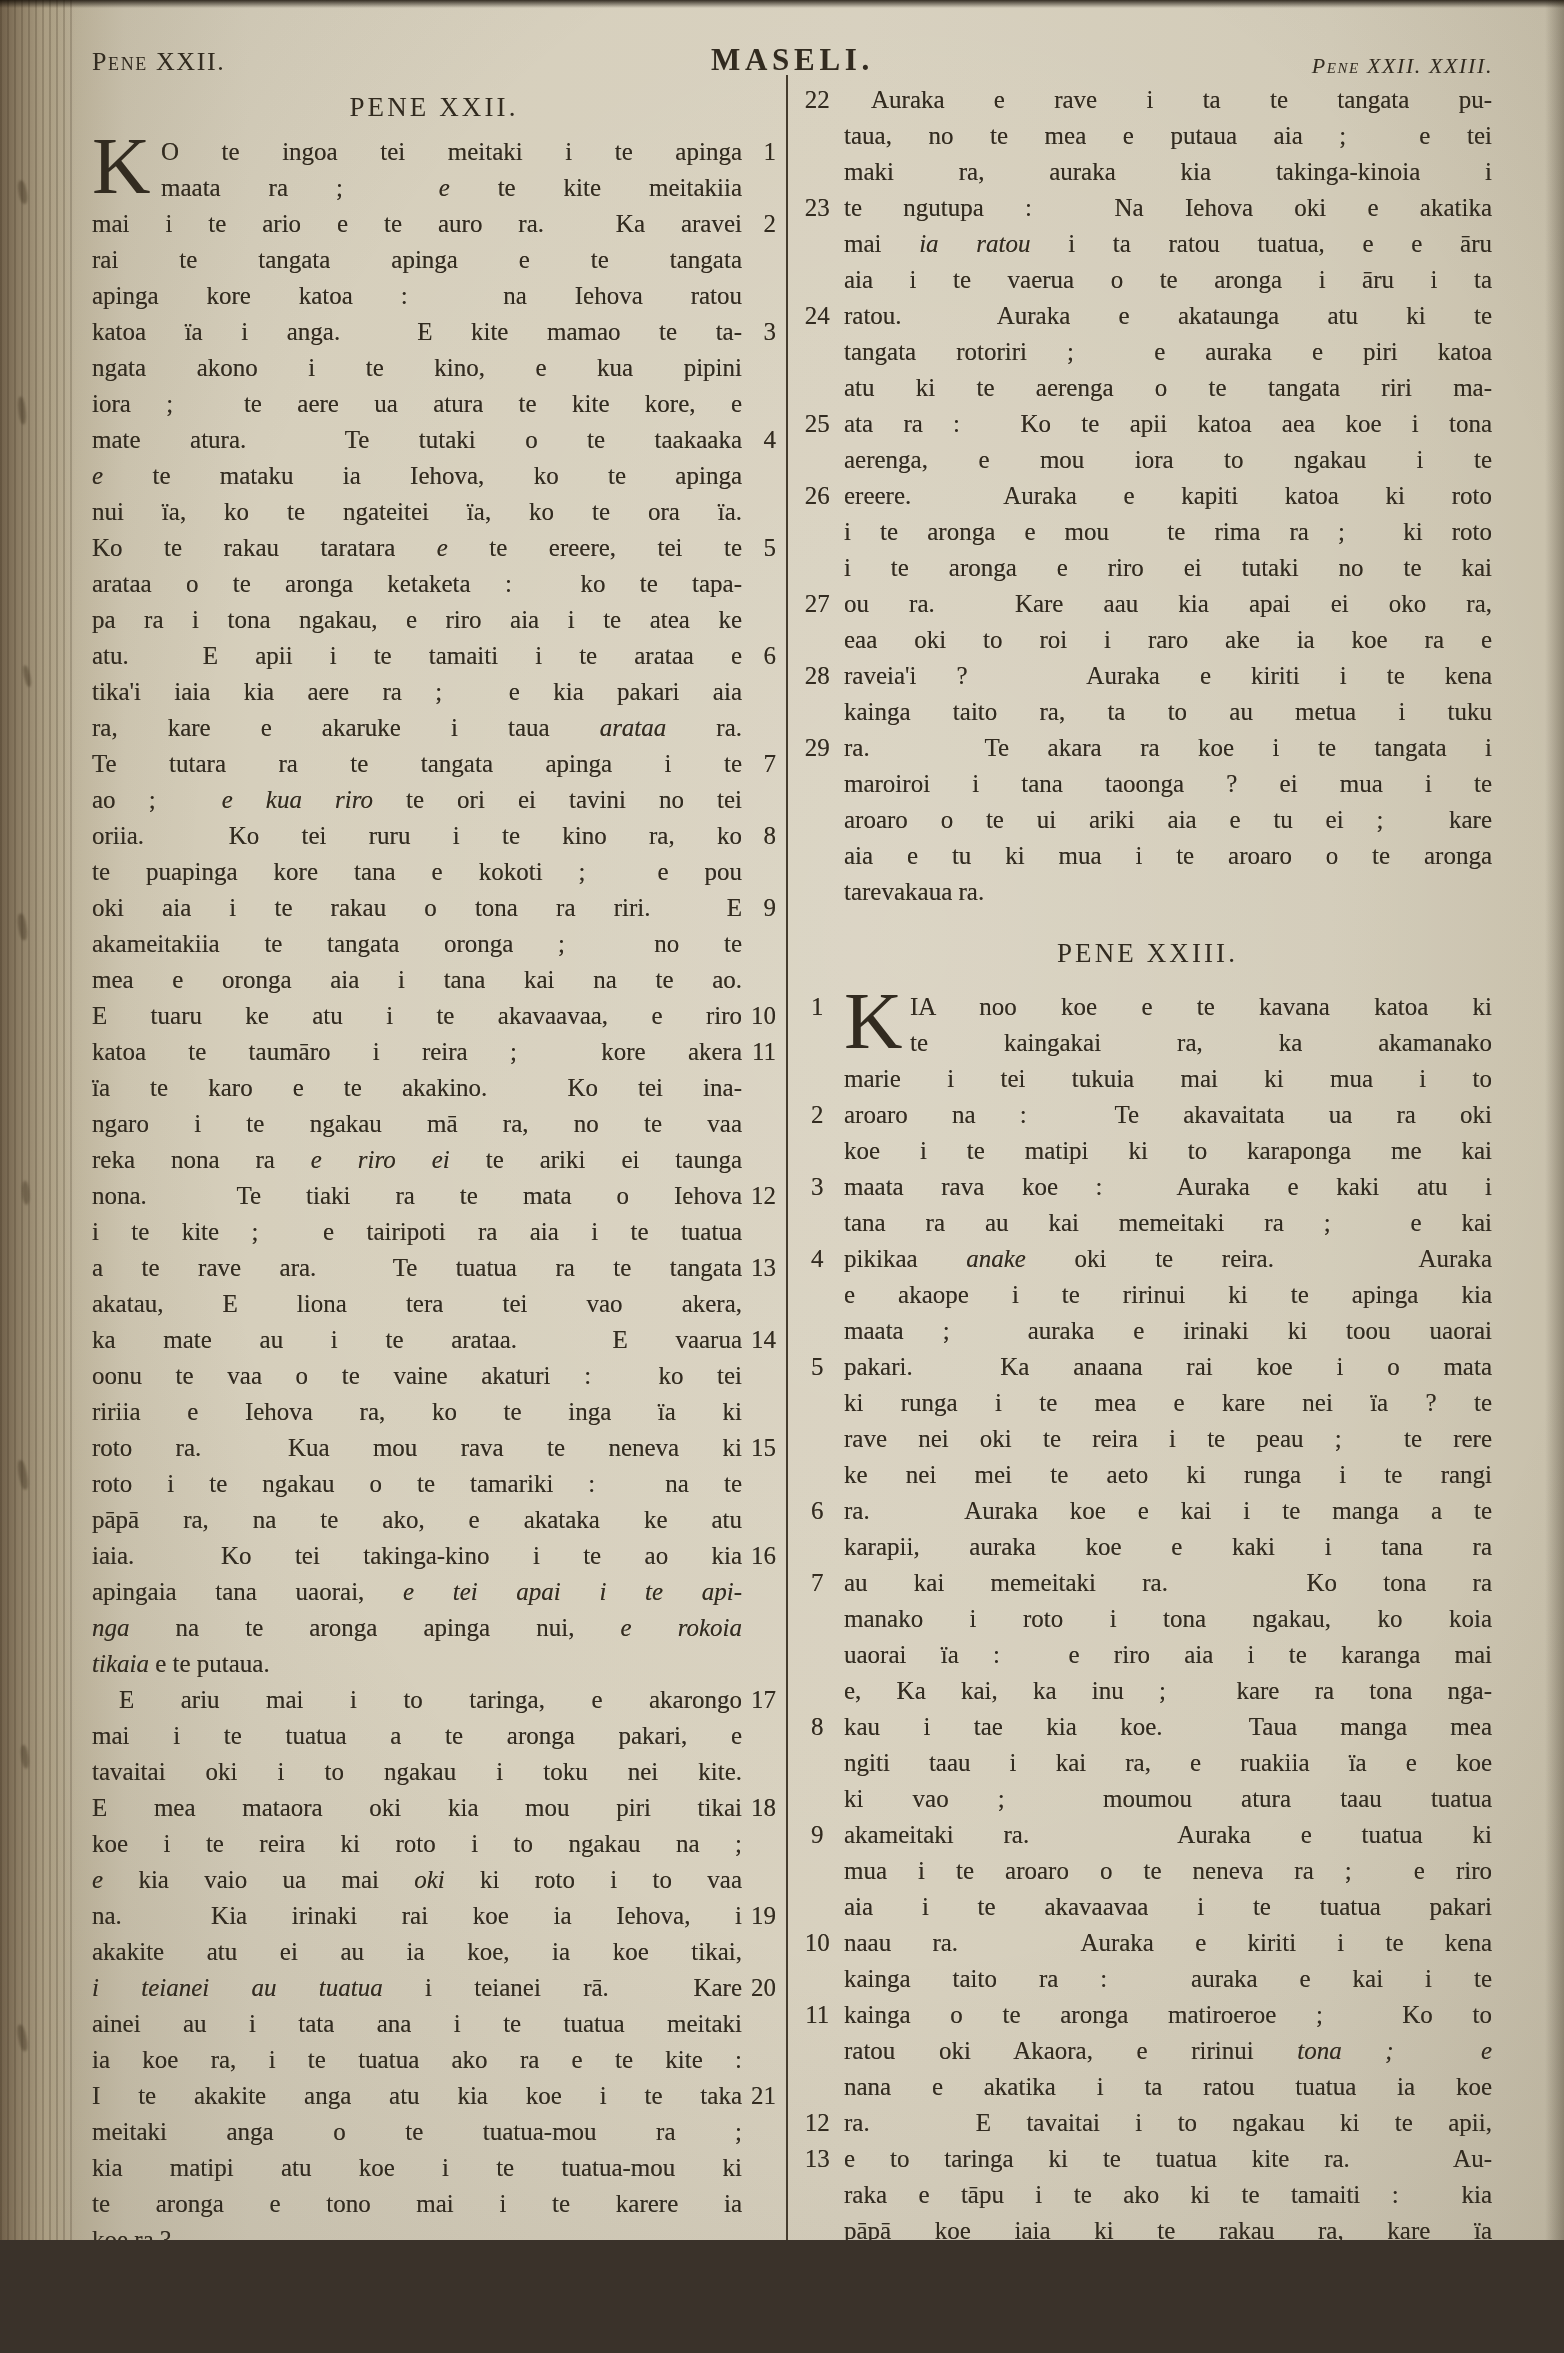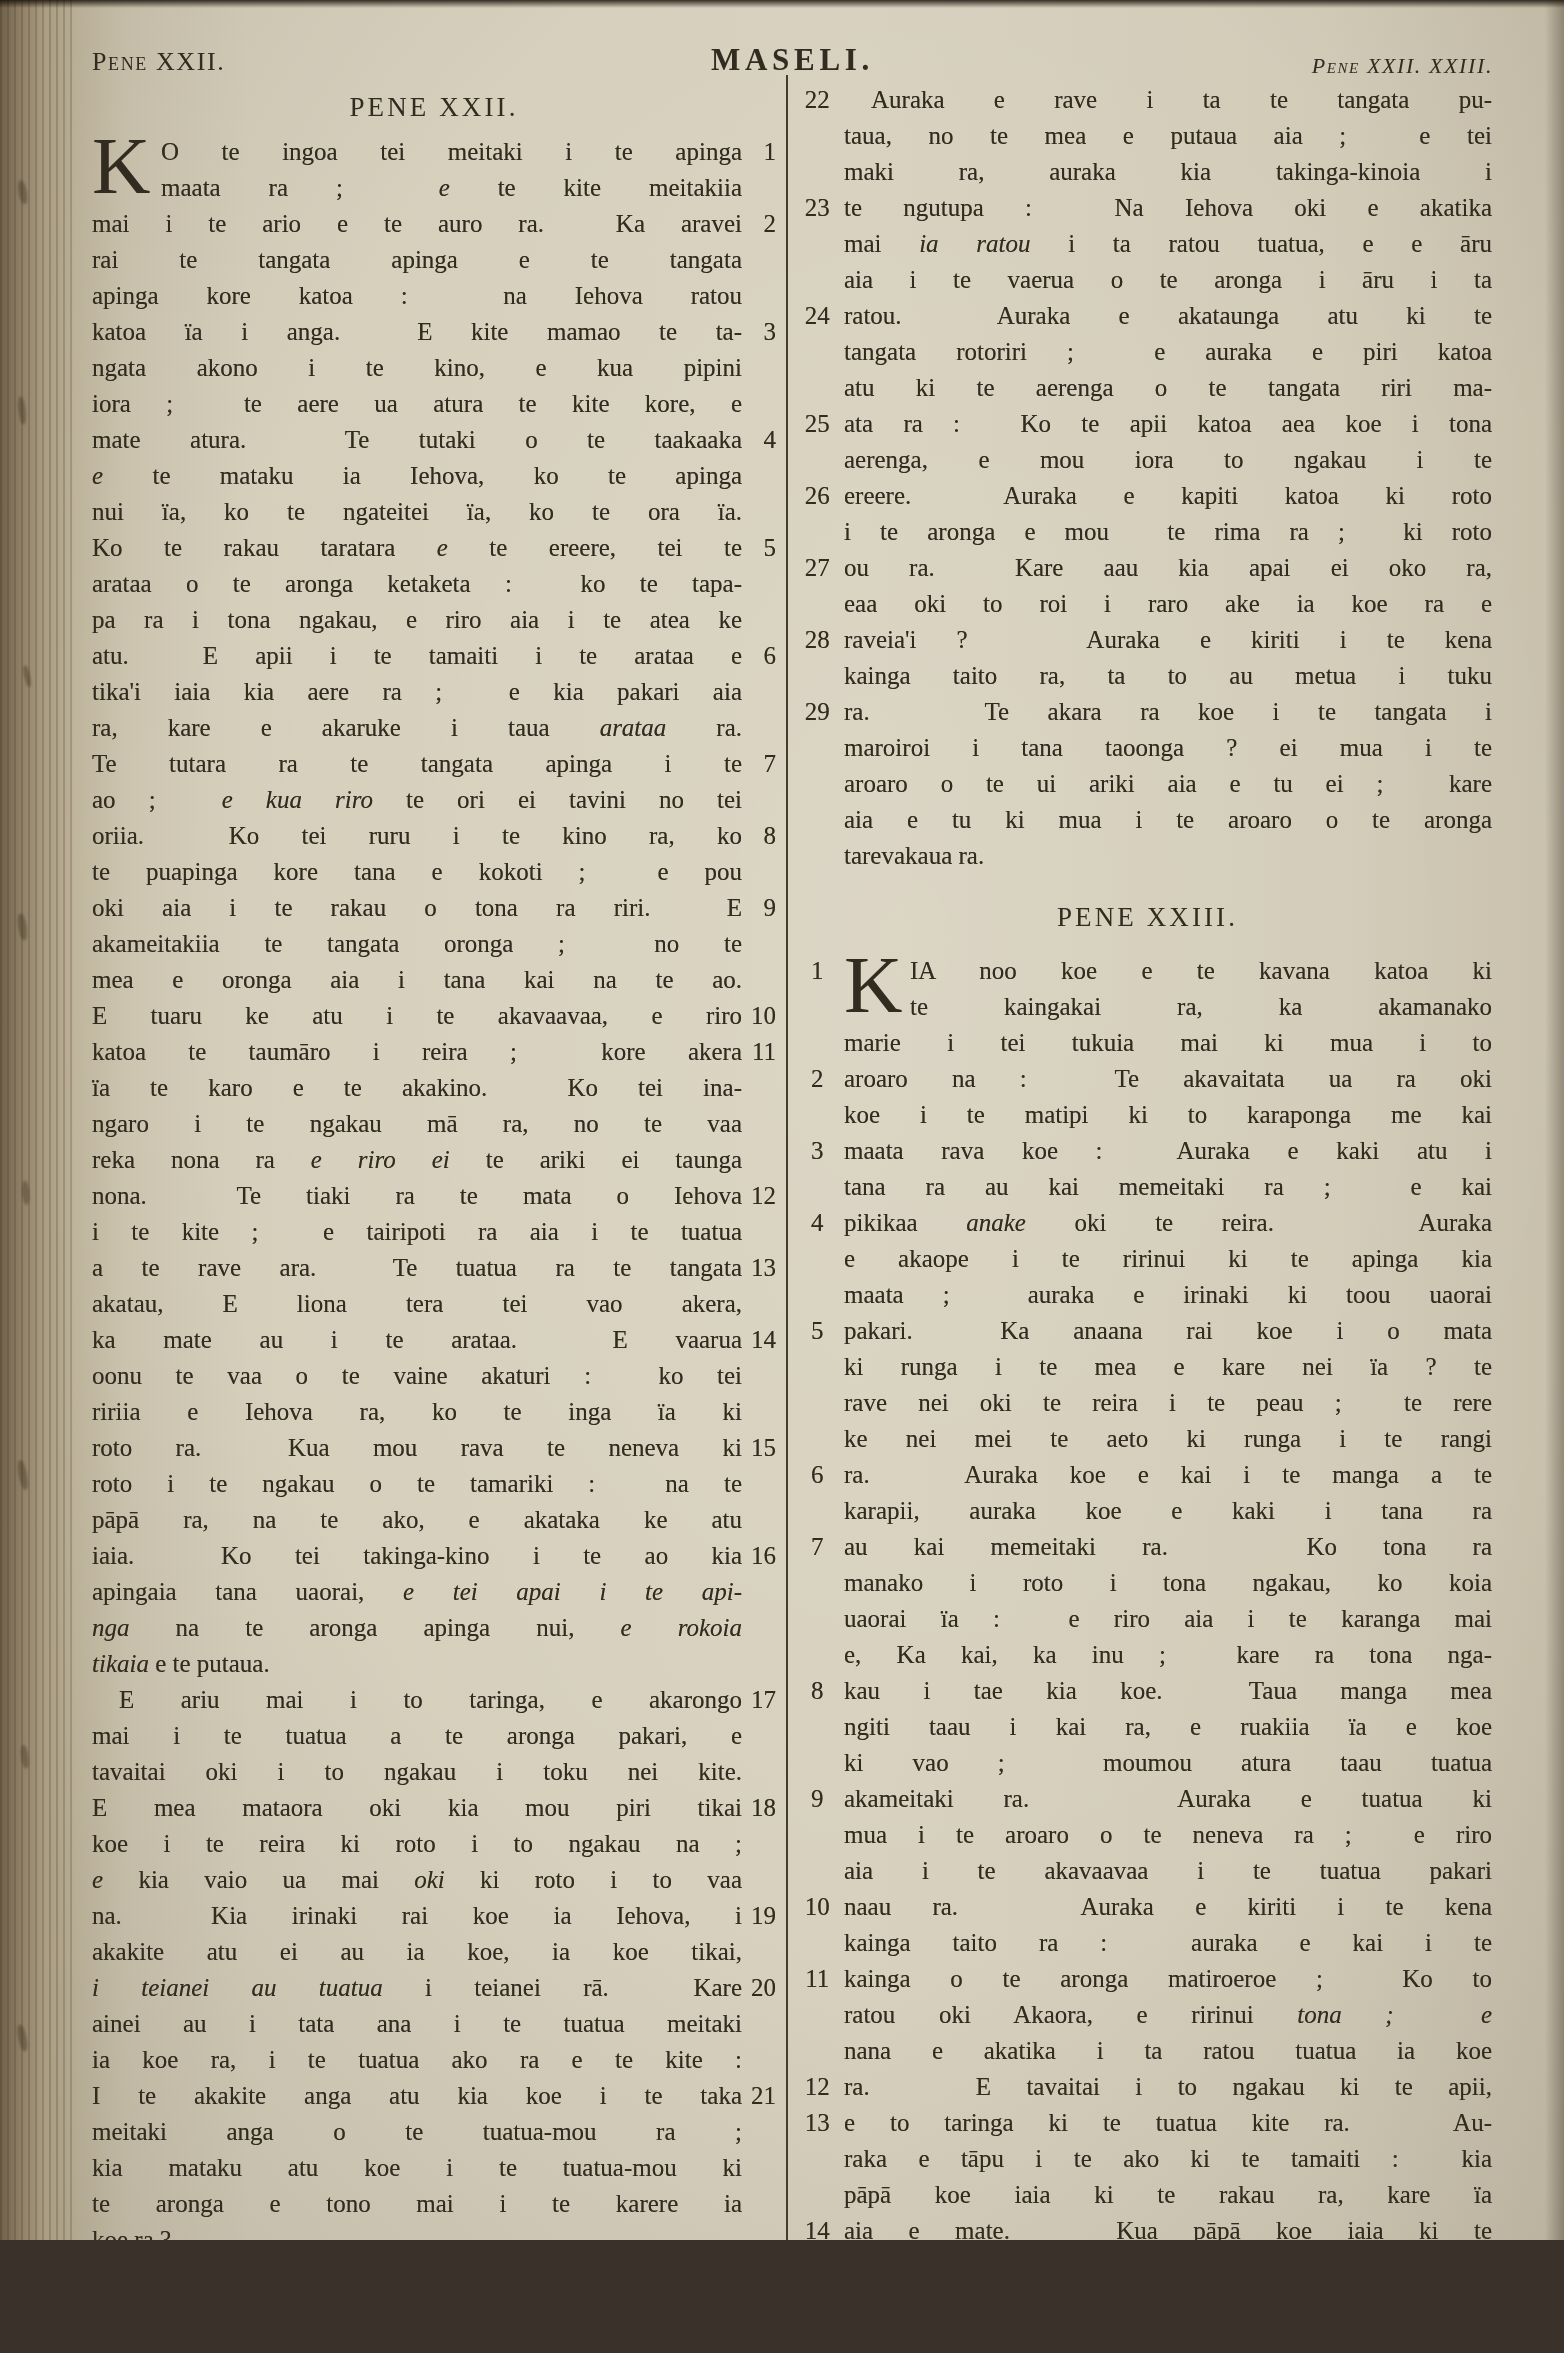--- a/index.html
+++ b/index.html
@@ -296,21 +296,21 @@
           </div>
           <div class="line">
             <span class="ltext"><span>I te akakite anga atu kia koe i te taka</span></span>
             <span class="vnum">21</span>
           </div>
           <div class="line">
             <span class="ltext"><span>meitaki anga o te tuatua-mou ra ;</span></span>
             <span class="vnum"></span>
           </div>
           <div class="line">
-            <span class="ltext"><span>kia mataku atu koe i te tuatua-mou ki</span></span>
+            <span class="ltext"><span>kia matipi atu koe i te tuatua-mou ki</span></span>
             <span class="vnum"></span>
           </div>
           <div class="line">
             <span class="ltext"><span>te aronga e tono mai i te karere ia</span></span>
             <span class="vnum"></span>
           </div>
           <div class="line end">
             <span class="ltext"><span>koe ra ?</span></span>
             <span class="vnum"></span>
           </div>
@@ -365,20 +365,24 @@
             <span class="vnum"></span>
             <span class="ltext"><span>aerenga, e mou iora to ngakau i te</span></span>
           </div>
           <div class="line">
             <span class="vnum">26</span>
             <span class="ltext"><span>ereere.  Auraka e kapiti katoa ki roto</span></span>
           </div>
           <div class="line">
             <span class="vnum"></span>
             <span class="ltext"><span>i te aronga e mou  te rima ra ;  ki roto</span></span>
+          </div>
+          <div class="line">
+            <span class="vnum"></span>
+            <span class="ltext"><span>i te aronga e riro ei tutaki no te kai</span></span>
           </div>
           <div class="line">
             <span class="vnum">27</span>
             <span class="ltext"><span>ou ra.  Kare aau kia apai ei oko ra,</span></span>
           </div>
           <div class="line">
             <span class="vnum"></span>
             <span class="ltext"><span>eaa oki to roi i raro ake ia koe ra e</span></span>
           </div>
           <div class="line">

